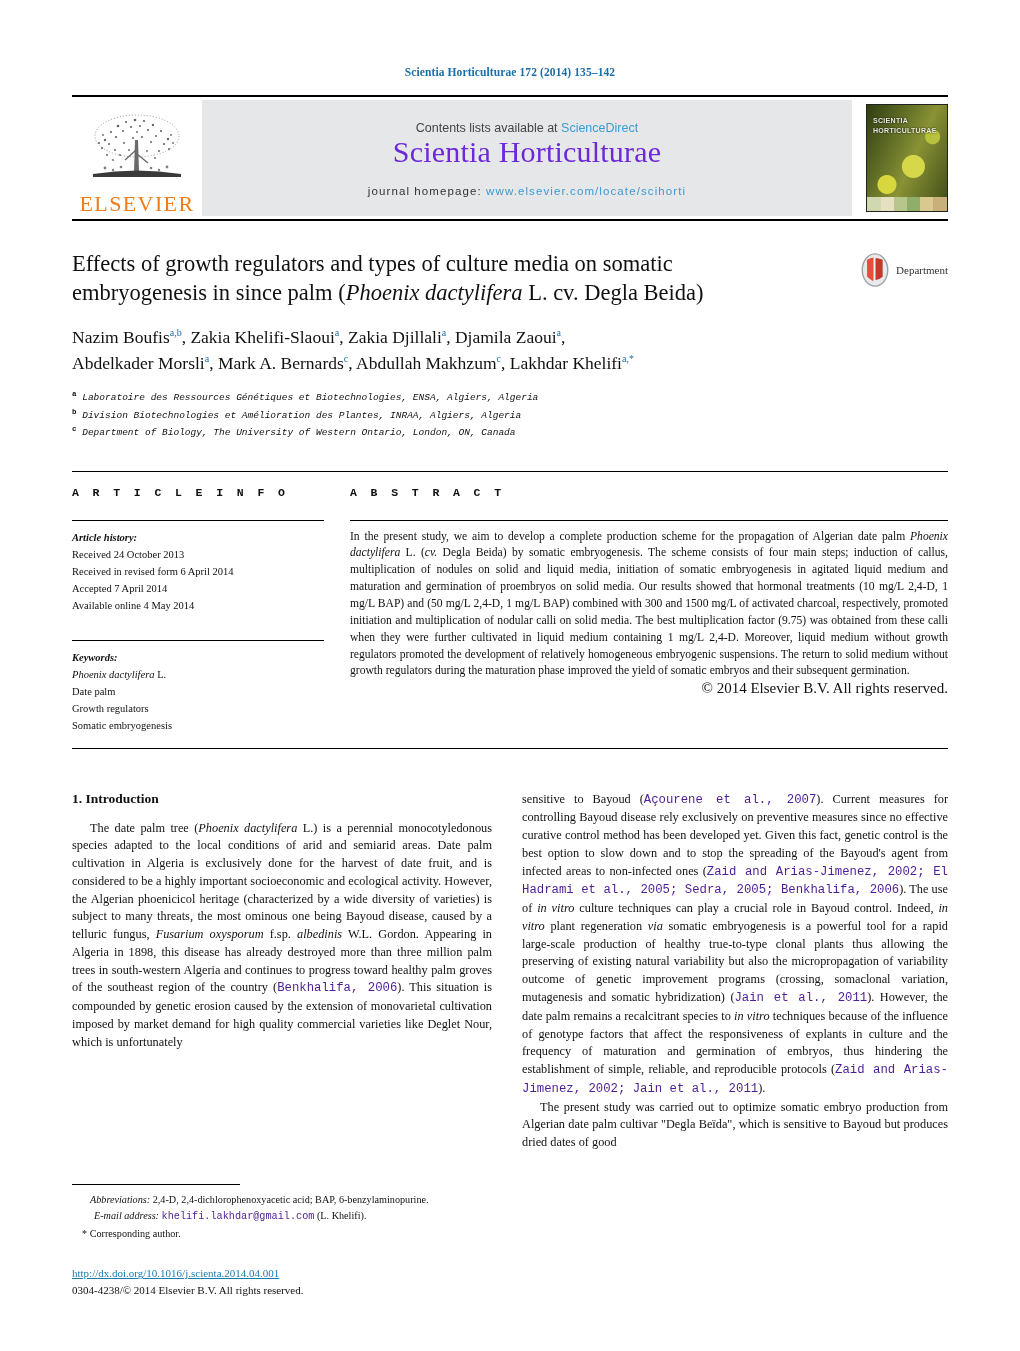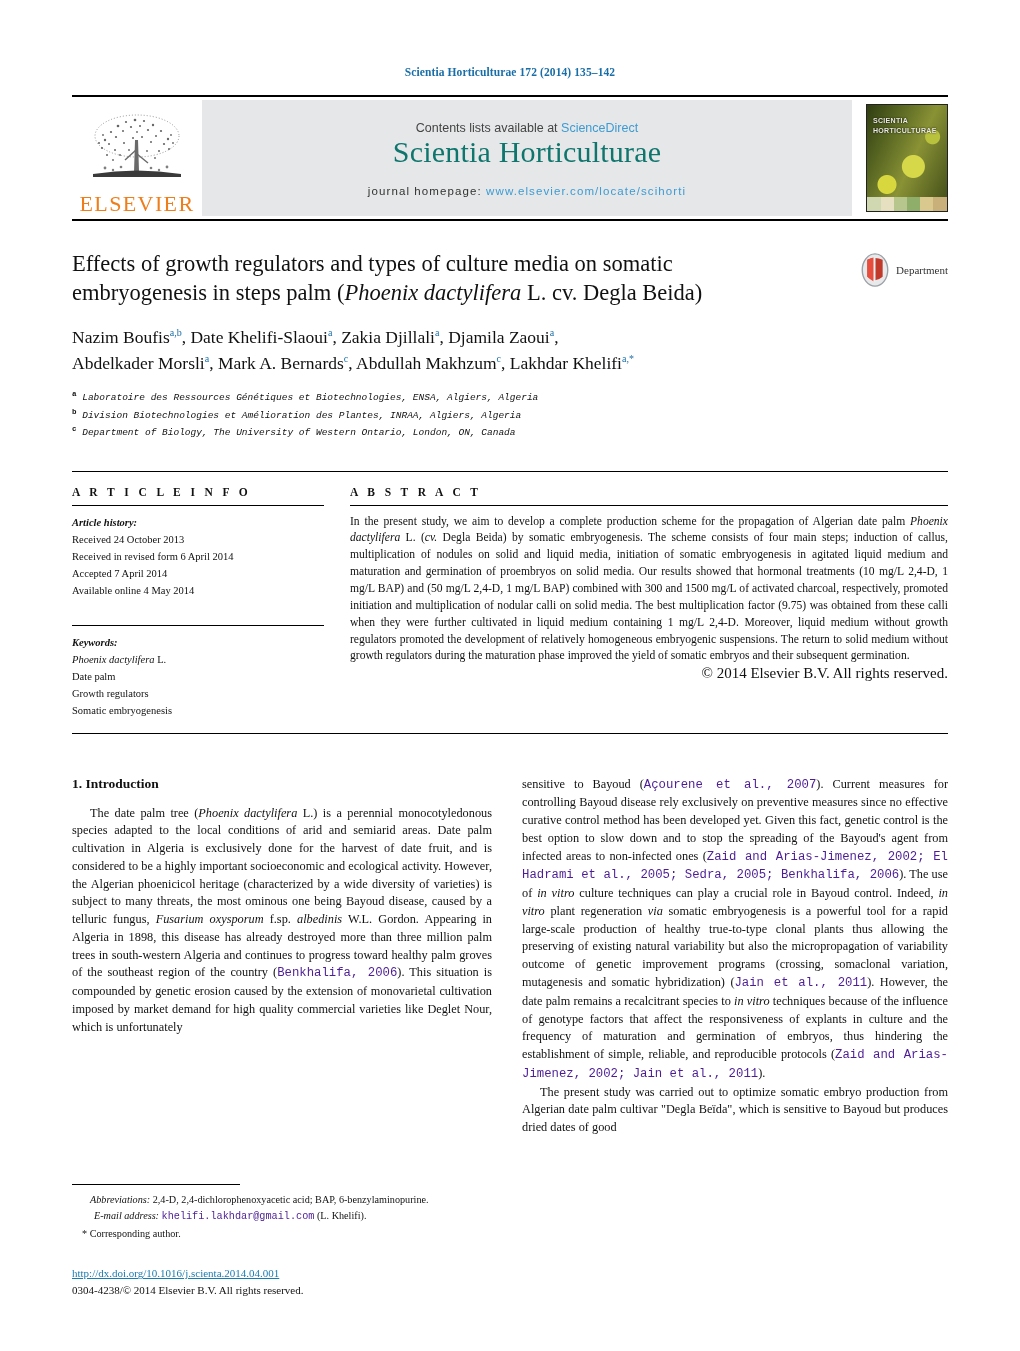--- a/index.html
+++ b/index.html
@@ -60,21 +60,21 @@
   .contents-line {
     font-family:"Liberation Sans", sans-serif;
     font-size:12.5px;
     color:#444;
     margin-top:2px;
   }
   .contents-line .sd { color:#3c9bd4; }
   .journal-title {
     font-family:"Liberation Serif", serif;
     font-size:30px;
-    color:#0f766e;
+    color:#6d28d9;
     margin:0 0 16px 0;
     letter-spacing:0.2px;
   }
   .homepage-line {
     font-family:"Liberation Sans", sans-serif;
     font-size:11.5px;
     color:#333;
     letter-spacing:1.1px;
   }
   .homepage-line .url { color:#3c9bd4; }
@@ -158,26 +158,26 @@
   .rule-top { border-top:1.2px solid #000; margin-top:30px; }
   .infoabs {
     display:flex;
     gap:26px;
     padding-top:14px;
   }
   .col-info { width:252px; flex:0 0 252px; }
   .col-abs  { flex:1 1 auto; }
 
   .sec-label {
-    font-family:Liberation Serif, serif;
+    font-family:Liberation Mono, monospace;
     font-size:11.5px;
     font-weight:bold;
     letter-spacing:3.4px;
     color:#111;
-    margin-bottom:7px;
+    margin-bottom:21px;
   }
   .thin-rule { border-top:1.1px solid #000; margin-bottom:8px; }
 
   .info-head {
     font-style:italic; font-weight:bold;
     font-size:10.5px; line-height:1.62; color:#111;
   }
   .info-line { font-size:10.5px; line-height:1.62; color:#111; }
   .kw-block { margin-top:26px; }
   .kw-line { font-size:10.5px; line-height:1.62; color:#111; }
@@ -349,26 +349,26 @@
         <ellipse cx="20" cy="20" rx="15" ry="19" fill="#e8e9ea" stroke="#9aa0a6" stroke-width="1.6"></ellipse>
         <path d="M11 8 Q20 4 29 8 L29 28 Q20 36 11 28 Z" fill="#c0392b"></path>
         <path d="M11 8 Q15 6 18.5 5.4 L18.5 33.6 Q14.6 31.6 11 28 Z" fill="#e74c3c"></path>
         <rect x="18.2" y="5.2" width="2.4" height="29" fill="#ecf0f1"></rect>
       </svg>
       <span class="cm-label">Department</span>
     </div>
 
     <h1 class="paper-title">
       <span>Effects of growth regulators and types of culture media on somatic</span><br>
-      <span>embryogenesis in steps palm (</span><i>Phoenix dactylifera</i><span> L. cv. Degla Beida)</span>
+      <span>embryogenesis in since palm (</span><i>Phoenix dactylifera</i><span> L. cv. Degla Beida)</span>
     </h1>
 
     <div class="authors">
       <span>Nazim Boufis</span><sup>a,b</sup>,
-      <span>Date Khelifi-Slaoui</span><sup>a</sup>,
+      <span>Zakia Khelifi-Slaoui</span><sup>a</sup>,
       <span>Zakia Djillali</span><sup>a</sup>,
       <span>Djamila Zaoui</span><sup>a</sup>,<br>
       <span>Abdelkader Morsli</span><sup>a</sup>,
       <span>Mark A. Bernards</span><sup>c</sup>,
       <span>Abdullah Makhzum</span><sup>c</sup>,
       <span>Lakhdar Khelifi</span><sup class="star">a,*</sup>
     </div>
 
     <div class="affils">
       <div class="affil"><sup>a</sup> <span>Laboratoire des Ressources Génétiques et Biotechnologies, ENSA, Algiers, Algeria</span></div>

